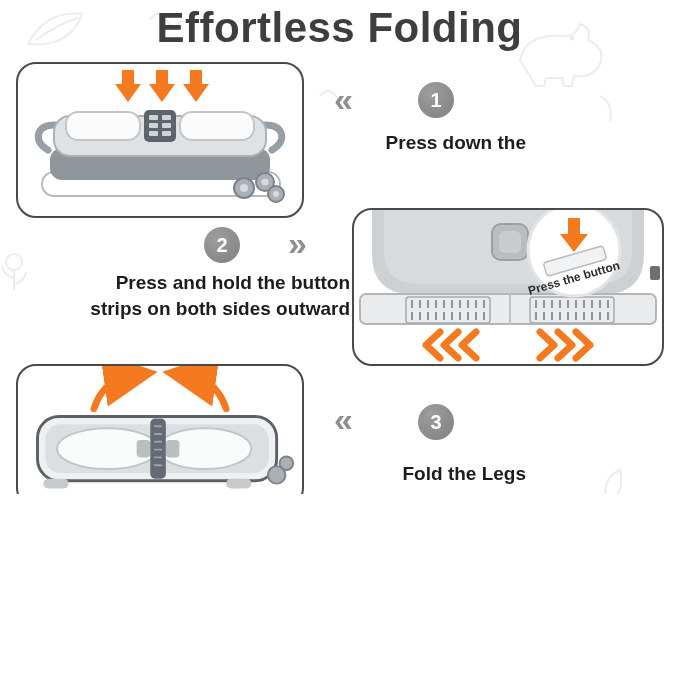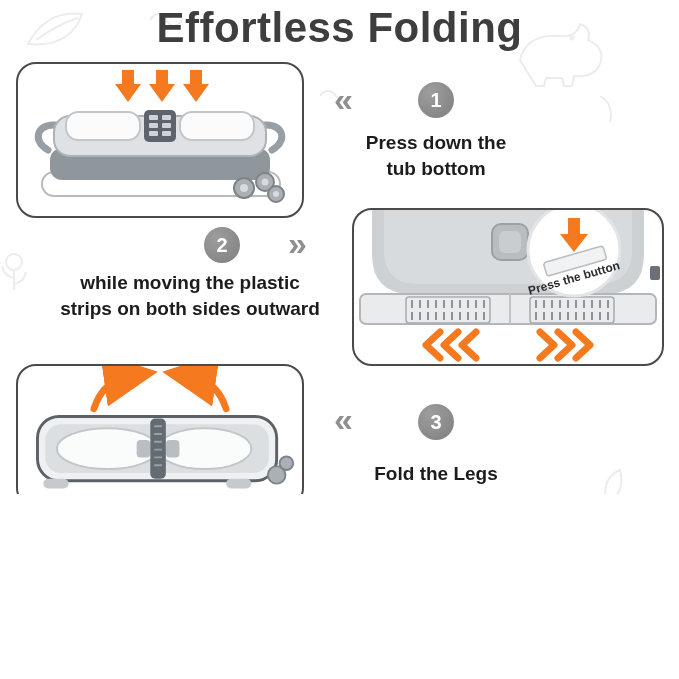--- a/index.html
+++ b/index.html
@@ -32,21 +32,21 @@
     position:absolute;width:36px;height:36px;border-radius:50%;z-index:2;
     background:radial-gradient(circle at 35% 30%, #9d9d9d, #7f7f7f);
     color:#ffffff;font-size:20px;font-weight:700;
     display:flex;align-items:center;justify-content:center;
   }
   #badge1{left:418px;top:82px;}
   #badge2{left:204px;top:227px;}
   #badge3{left:418px;top:404px;}
   #badge4{left:204px;top:544px;}
   .caption{
-    position:absolute;z-index:2;text-align:center;font-weight:700;color:#1c1c1c;
+    position:absolute;z-index:2;text-align:right;font-weight:700;color:#1c1c1c;
     font-size:19px;line-height:1.35;
   }
   #cap1{left:346px;top:130px;width:180px;}
   #cap2{left:30px;top:270px;width:320px;}
   #cap3{left:346px;top:448px;width:180px;margin-top:13px;}
   #cap4{left:10px;top:590px;width:380px;}
 </style>
 </head>
 <body>
 
@@ -105,27 +105,26 @@
         <circle cx="258" cy="130" r="8" fill="#aab0b5" stroke="#7d838a" stroke-width="2"></circle>
         <circle cx="258" cy="130" r="3" fill="#d8dbde"></circle>
       </g>
     </svg>
   </div>
 
   <span class="chev" id="chev1">«</span>
   <div class="badge" id="badge1">1</div>
   <div class="caption" id="cap1">
     <div>Press down the</div>
-    <div>tub bottom</div>
   </div>
 
   <div class="badge" id="badge2">2</div>
   <span class="chev" id="chev2">»</span>
   <div class="caption" id="cap2">
-    <div>while moving the plastic</div>
+    <div>Press and hold the button</div>
     <div>strips on both sides outward</div>
   </div>
 
   <div class="fig" id="fig2">
     <svg viewBox="0 0 308 154">
       <path d="M18 0 H290 V44 Q290 84 250 84 H58 Q18 84 18 44 Z" fill="#cdd1d4"></path>
       <path d="M30 0 H278 V40 Q278 74 244 74 H64 Q30 74 30 40 Z" fill="#d8dbde"></path>
       <rect x="138" y="14" width="36" height="36" rx="9" fill="#b9bdc1" stroke="#9ba0a5" stroke-width="2"></rect>
       <rect x="145" y="21" width="22" height="22" rx="6" fill="#c9cdd0"></rect>
       <rect x="6" y="84" width="296" height="30" rx="6" fill="#e9ebec" stroke="#b2b6ba" stroke-width="2"></rect>

